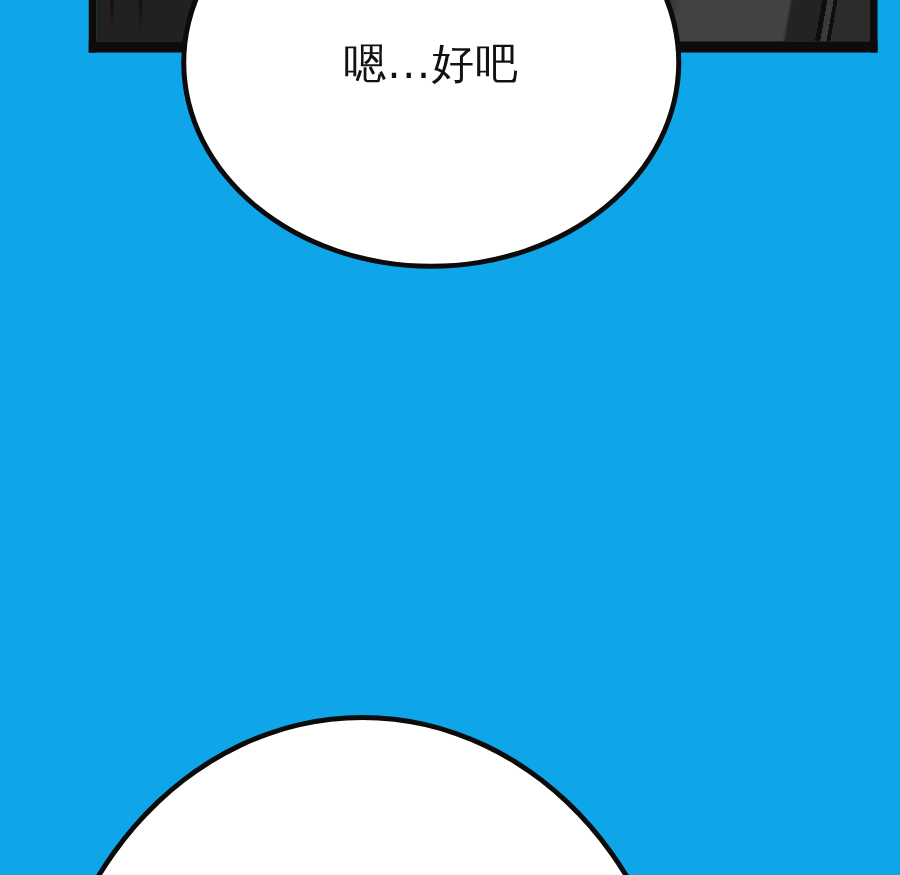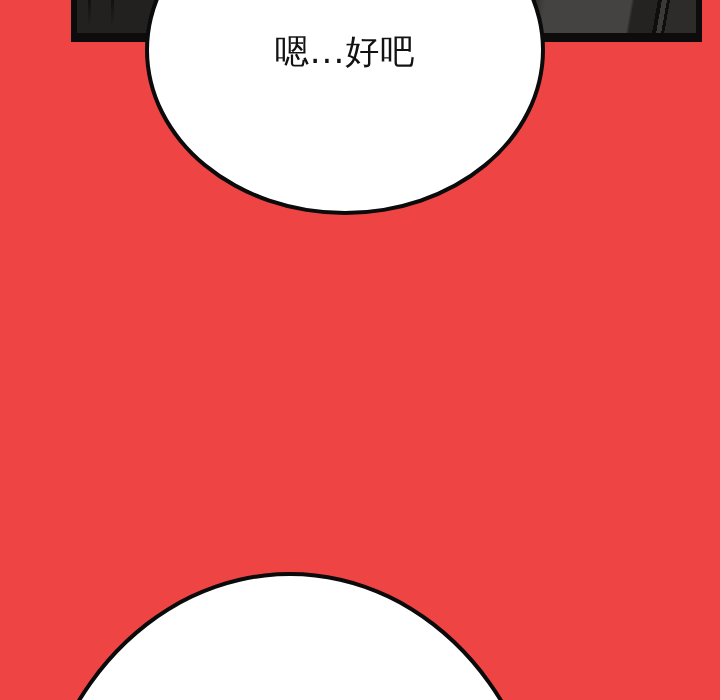--- a/index.html
+++ b/index.html
@@ -5,21 +5,21 @@
   html, body {
     margin: 0;
     padding: 0;
     background: #ffffff;
     font-family: "DejaVu Sans", "Liberation Sans", sans-serif;
   }
   .page {
     position: relative;
     width: 720px;
     height: 700px;
-    background: #ef4444;
+    background: #0ea5e9;
     overflow: hidden;
   }
 
   
   .panel-strip {
     position: absolute;
     left: 71px;
     top: 0;
     width: 631px;   
     height: 42px;   

